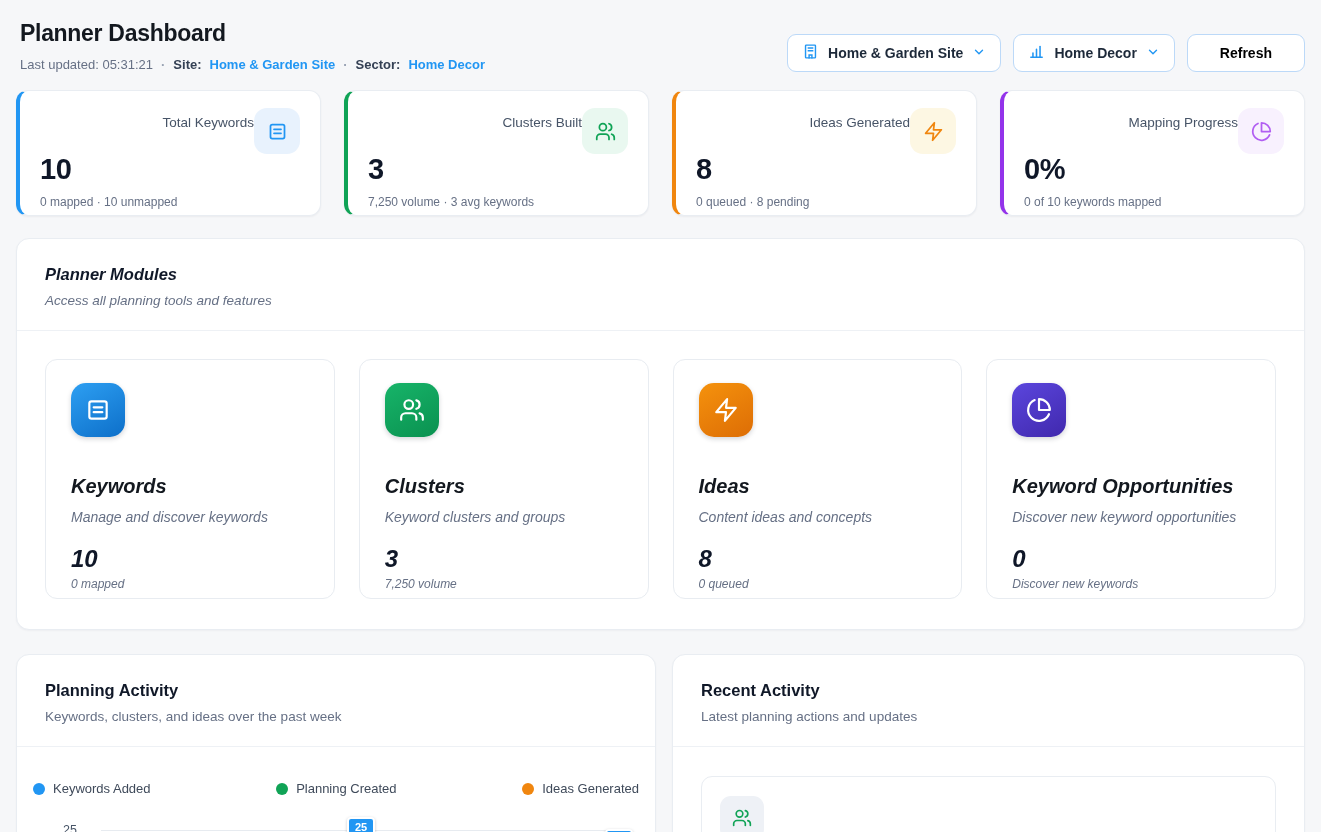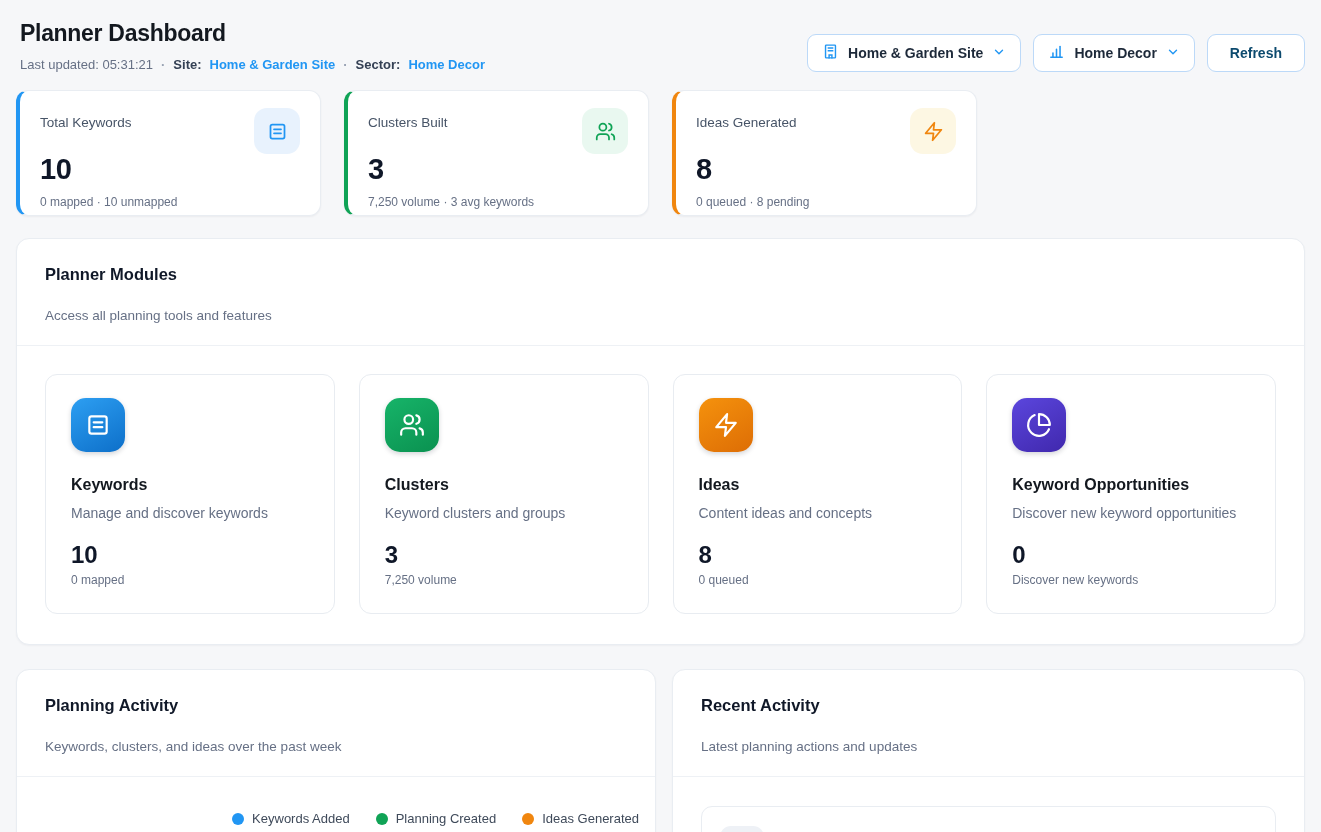--- a/index.html
+++ b/index.html
@@ -19,70 +19,70 @@
   .meta-label { color:#344054; font-weight:700; }
   .meta-link { color:#2196f3; font-weight:700; text-decoration:none; cursor:pointer; }
   .header-actions { display:flex; gap:12px; align-items:center; margin-top:6px; }
   .selector-btn, .refresh-btn {
     height:38px; background:#fff; border:1px solid #bcd9f8; border-radius:9px;
     display:flex; align-items:center; gap:9px; padding:0 14px;
     font-size:14px; font-weight:700; color:#1d2939; cursor:pointer;
     font-family:inherit;
   }
   .selector-btn svg { flex:none; }
-  .refresh-btn { color:#0c4a6e; padding:0 22px; }
+  .refresh-btn { color:#000000; padding:0 32px; }
   .blue-ic { color:#2196f3; }
 
   
   .stats-grid { display:grid; grid-template-columns:repeat(4,1fr); gap:23px; margin-top:18px; }
   .stat-card {
     background:#fff; border:1px solid #e9edf2; border-radius:12px;
     border-left-width:4px; padding:17px 20px 15px;
     box-shadow:0 1px 2px rgba(16,24,40,.05); height:126px;
   }
-  .stat-top { display:flex; justify-content:space-between; align-items:flex-start; }
+  .stat-top { display:flex; justify-content:flex-end; align-items:flex-start; }
   .stat-label { font-size:13.5px; color:#475467; padding-top:7px; }
   .stat-icon { width:46px; height:46px; border-radius:13px; display:flex; align-items:center; justify-content:center; }
   .stat-value { font-size:29px; font-weight:800; color:#0f1728; line-height:1; margin-top:1px; letter-spacing:-0.5px; }
   .stat-sub { font-size:12px; color:#667085; margin-top:11px; }
   .acc-blue   { border-left-color:#2196f3; }
   .acc-green  { border-left-color:#10a356; }
   .acc-orange { border-left-color:#f0860f; }
   .acc-purple { border-left-color:#9333ea; }
   .sq-blue   { background:#e8f2fd; color:#2196f3; }
   .sq-green  { background:#e9f8f0; color:#10a356; }
   .sq-cream  { background:#fdf7e3; color:#f0860f; }
   .sq-purple { background:#f8f1fe; color:#b15ef2; }
 
   
   .panel { background:#fff; border:1px solid #e9edf2; border-radius:13px; box-shadow:0 1px 2px rgba(16,24,40,.04); }
   .panel-header { padding:26px 28px 22px; border-bottom:1px solid #eef1f5; }
   .panel-title { font-size:16.5px; font-weight:700; color:#101828; }
-  .panel-subtitle { font-size:13.5px; color:#667085; margin-top:24px; }
-
-  
-  .modules-panel { margin-top:22px; }
+  .panel-subtitle { font-size:13.5px; color:#667085; margin-top:9px; }
+
+  
+  .modules-panel { margin-top:22px;font-style:italic; }
   .modules-body { padding:28px 28px 30px; display:grid; grid-template-columns:repeat(4,1fr); gap:24px; }
   .module-card { border:1px solid #e8ecf1; border-radius:12px; padding:23px 25px; height:240px; background:#fff; cursor:pointer; }
   .module-icon { width:54px; height:54px; border-radius:15px; display:flex; align-items:center; justify-content:center; color:#fff; box-shadow:0 2px 5px rgba(16,24,40,.18); }
   .m-blue   { background:linear-gradient(150deg,#2d9ff2,#0d6fc9); }
   .m-green  { background:linear-gradient(150deg,#17b469,#0a9150); }
   .m-orange { background:linear-gradient(150deg,#f5920d,#dd6d05); }
   .m-indigo { background:linear-gradient(150deg,#5b46dd,#4028ad); }
-  .module-title { font-size:16px; font-weight:800; color:#13181f; margin-top:24px; }
+  .module-title { font-size:20px; font-weight:800; color:#13181f; margin-top:38px; }
   .module-desc { font-size:14px; color:#667085; margin-top:11px; }
   .module-value { font-size:24px; font-weight:800; color:#0f1728; margin-top:22px; line-height:1; }
   .module-sub { font-size:12px; color:#667085; margin-top:6px; }
 
   
   .bottom-grid { display:grid; grid-template-columns:640px 633px; gap:16px; margin-top:24px; }
   .bottom-panel { height:240px; overflow:hidden; }
 
   .chart-body { padding:34px 16px 0 16px; }
-  .legend-row { display:flex; justify-content:flex-end; gap:26px; }
+  .legend-row { display:flex; justify-content:space-between; gap:26px; }
   .legend-item { display:flex; align-items:center; gap:8px; font-size:13px; color:#3f4a5a; }
   .legend-dot { width:12px; height:12px; border-radius:50%; }
   .dot-blue { background:#2196f3; } .dot-green { background:#10a356; } .dot-orange { background:#f0860f; }
 
   .chart-row { position:relative; margin-top:24px; height:90px; }
   .y-tick { position:absolute; left:30px; top:3px; font-size:12.5px; color:#475467; }
   .plot-area { position:absolute; left:68px; right:16px; top:0; height:90px; }
   .gridline { position:absolute; left:0; right:0; top:10px; border-top:1px solid #e7ebf0; }
   .plot-area svg { position:absolute; left:0; top:0; }
   .point-badge {
@@ -193,20 +193,33 @@
         <div class="stat-icon sq-cream">
           <svg width="21" height="21" viewBox="0 0 24 24" fill="none" stroke="currentColor" stroke-width="2" stroke-linejoin="round">
               <polygon points="13 2 3 14 12 14 11 22 21 10 12 10"></polygon>
             </svg>
         </div>
       </div>
       <div class="stat-value">8</div>
       <div class="stat-sub">0 queued · 8 pending</div>
     </div>
 
+    <div class="stat-card acc-purple">
+      <div class="stat-top">
+        <div class="stat-label">Mapping Progress</div>
+        <div class="stat-icon sq-purple">
+          <svg width="21" height="21" viewBox="0 0 24 24" fill="none" stroke="currentColor" stroke-width="2" stroke-linecap="round" stroke-linejoin="round">
+              <path d="M21.21 15.89A10 10 0 1 1 8 2.83"></path>
+              <path d="M22 12A10 10 0 0 0 12 2v10z"></path>
+            </svg>
+        </div>
+      </div>
+      <div class="stat-value">0%</div>
+      <div class="stat-sub">0 of 10 keywords mapped</div>
+    </div>
   </div>
 
   <div class="panel modules-panel">
     <div class="panel-header">
       <div class="panel-title">Planner Modules</div>
       <div class="panel-subtitle">Access all planning tools and features</div>
     </div>
     <div class="modules-body">
 
       <div class="module-card">

